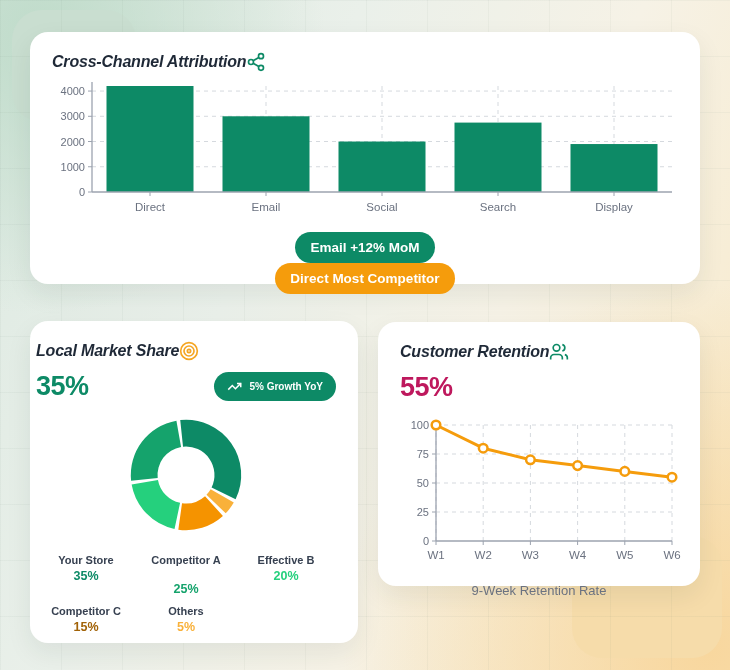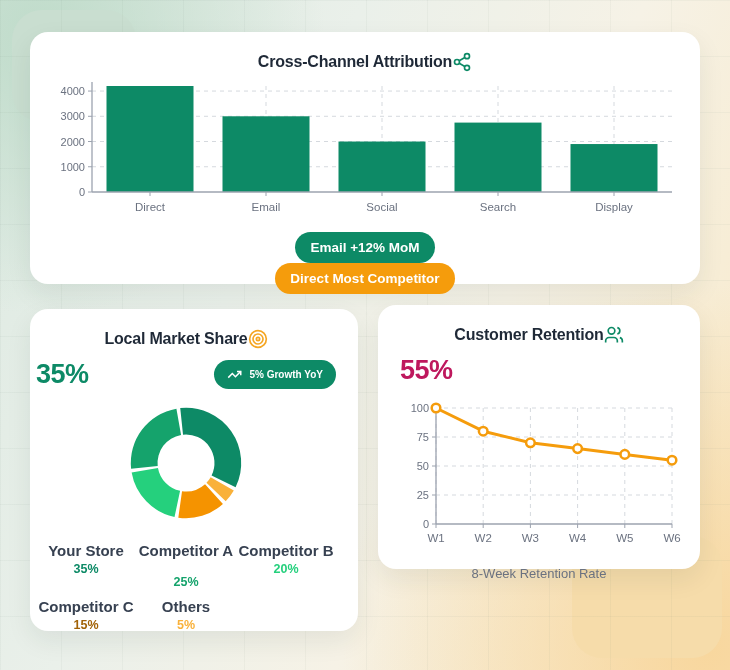--- a/index.html
+++ b/index.html
@@ -20,23 +20,23 @@
   }
   .deco{position:absolute;z-index:0;border-radius:30px;}
   .deco-tl{left:12px;top:10px;width:124px;height:112px;background:#c9ded0;}
   .deco-br{right:8px;bottom:12px;width:150px;height:122px;background:#f6dcaa;}
   .card{
     position:absolute;z-index:2;background:#fff;border-radius:18px;
     box-shadow:0 10px 26px rgba(20,45,35,.08);
     padding:20px 22px;box-sizing:border-box;
   }
   .card-attribution{left:30px;top:32px;width:670px;height:252px;}
-  .card-market{left:30px;top:309px;width:328px;height:322px;padding-left:6px;}
-  .card-retention{left:378px;top:305px;width:322px;height:264px;}
-  .card-header{display:flex;justify-content:center;align-items:center;}
+  .card-market{left:30px;top:321px;width:328px;height:322px;padding-left:6px;}
+  .card-retention{left:378px;top:322px;width:322px;height:264px;}
+  .card-header{display:flex;justify-content:flex-start;align-items:center;font-style:italic;}
   .card-title{font-size:16px;font-weight:700;color:#1f2937;letter-spacing:-.2px;}
   .corner-icon{width:20px;height:20px;flex:0 0 auto;}
   .metric-row{display:flex;justify-content:space-between;align-items:center;margin-top:10px;}
   .metric{font-size:27px;font-weight:800;letter-spacing:-.5px;}
   .metric-green{color:#0d8a66;}
   .metric-orange{color:#be185d;}
   .pill{
     display:inline-flex;align-items:center;gap:7px;
     padding:8px 15px;border-radius:999px;color:#fff;
     font-size:13.5px;font-weight:700;white-space:nowrap;
@@ -47,21 +47,21 @@
   .trend-icon{width:15px;height:15px;}
   .badges-row{display:flex;justify-content:space-between;align-items:center;margin-top:10px;flex-direction:column;}
   .bar-svg{display:block;width:626px;height:142px;margin-top:8px;}
   .donut-wrap{display:flex;justify-content:center;margin-top:4px;}
   .donut-svg{width:138px;height:138px;display:block;}
   .legend{
     display:grid;grid-template-columns:repeat(3,1fr);
     row-gap:9px;margin-top:10px;
   }
   .legend-item{text-align:center;}
-  .legend-label{font-size:15px;font-weight:600;color:#374151;}
+  .legend-label{font-size:11px;font-weight:600;color:#374151;}
   .legend-value{font-size:12.5px;font-weight:700;margin-top:3px;}
   .line-svg{display:block;width:282px;height:160px;margin-top:10px;}
   .chart-caption{text-align:center;font-size:13px;color:#6b7280;margin-top:10px;}
   svg text{font-family:"Liberation Sans",sans-serif;}
 </style>
 </head>
 <body>
 
 <div class="deco deco-tl"></div>
 <div class="deco deco-br"></div>
@@ -156,21 +156,21 @@
   <div class="legend">
     <div class="legend-item">
       <div class="legend-label">Your Store</div>
       <div class="legend-value" style="color: rgb(13, 138, 102);">35%</div>
     </div>
     <div class="legend-item">
       <div class="legend-label">Competitor A</div>
       <div class="legend-value" style="color: rgb(21, 163, 108); margin-top: 16px;">25%</div>
     </div>
     <div class="legend-item">
-      <div class="legend-label">Competitor B</div>
+      <div class="legend-label">Effective B</div>
       <div class="legend-value" style="color: rgb(37, 208, 125);">20%</div>
     </div>
     <div class="legend-item">
       <div class="legend-label">Competitor C</div>
       <div class="legend-value" style="color: #a16207;">15%</div>
     </div>
     <div class="legend-item">
       <div class="legend-label">Others</div>
       <div class="legend-value" style="color: rgb(249, 177, 58);">5%</div>
     </div>
@@ -226,14 +226,14 @@
       <text x="83.2" y="146" text-anchor="middle" fill="#6b7280" font-size="11.5">W2</text>
       <line x1="130.4" y1="128" x2="130.4" y2="132" stroke="#9ca3af"></line>
       <text x="130.4" y="146" text-anchor="middle" fill="#6b7280" font-size="11.5">W3</text>
       <line x1="177.6" y1="128" x2="177.6" y2="132" stroke="#9ca3af"></line>
       <text x="177.6" y="146" text-anchor="middle" fill="#6b7280" font-size="11.5">W4</text>
       <line x1="224.8" y1="128" x2="224.8" y2="132" stroke="#9ca3af"></line>
       <text x="224.8" y="146" text-anchor="middle" fill="#6b7280" font-size="11.5">W5</text>
       <line x1="272" y1="128" x2="272" y2="132" stroke="#9ca3af"></line>
       <text x="272" y="146" text-anchor="middle" fill="#6b7280" font-size="11.5">W6</text>
     </svg>
-  <div class="chart-caption">8-Week Retention Rate</div>
+  <div class="chart-caption">9-Week Retention Rate</div>
 </div>
 
 </body></html>

